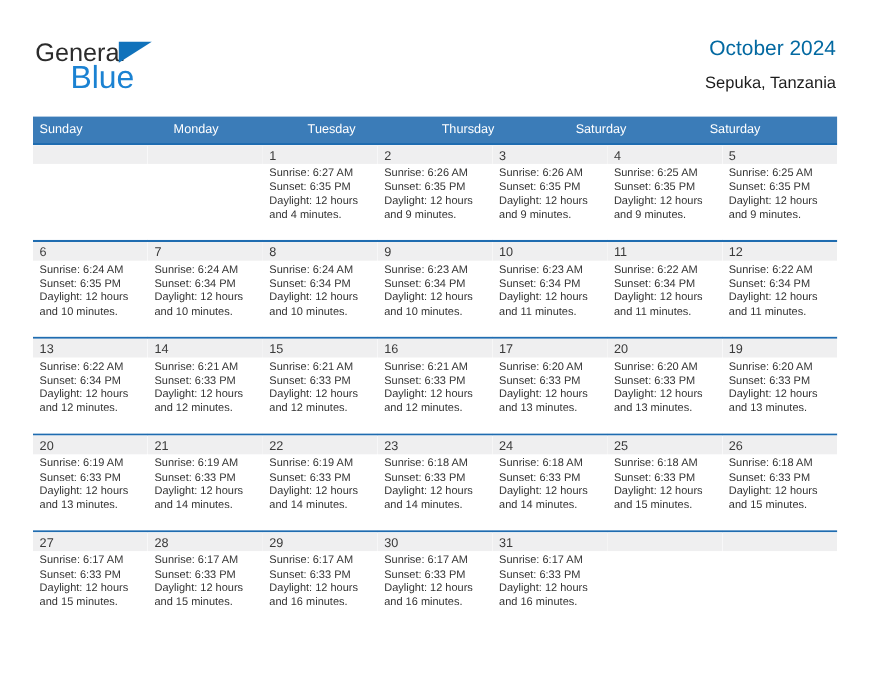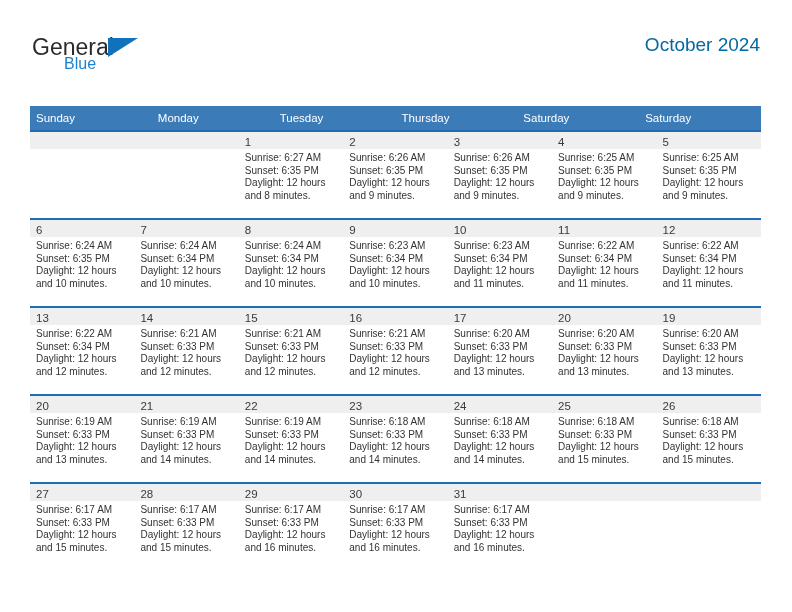--- a/index.html
+++ b/index.html
@@ -52,21 +52,21 @@
     top: 4px;
     width: 0;
     height: 0;
     border-left: 30px solid #1172bb;
     border-bottom: 19px solid transparent;
   }
   .brand-blue {
     position: absolute;
     left: 32px;
     top: 21px;
-    font-size: 16px;
+    font-size: 29px;
     color: #1b82d2;
     font-family: "Liberation Sans", sans-serif;
   }
 
   .title-block {
     position: absolute;
     right: 0px;
     top: 0px;
     text-align: right;
   }
@@ -151,20 +151,21 @@
   <div class="header">
 
     <div class="brand">
       <span class="brand-general">General</span>
       <span class="brand-triangle"></span>
       <span class="brand-blue">Blue</span>
     </div>
 
     <div class="title-block">
       <div class="cal-title">October 2024</div>
+      <div class="cal-subtitle">Sepuka, Tanzania</div>
     </div>
 
   </div>
 
   <div class="calendar">
 
     <div class="weekday-row">
       <div class="weekday">Sunday</div>
       <div class="weekday">Monday</div>
       <div class="weekday">Tuesday</div>
@@ -191,21 +192,21 @@
           <div class="detail-line"></div>
           <div class="detail-line"></div>
         </div>
       </div>
       <div class="day-cell">
         <div class="day-number-band"><span class="day-number">1</span></div>
         <div class="day-details">
           <div class="detail-line">Sunrise: 6:27 AM</div>
           <div class="detail-line">Sunset: 6:35 PM</div>
           <div class="detail-line">Daylight: 12 hours</div>
-          <div class="detail-line">and 8 minutes.</div>
+          <div class="detail-line">and 4 minutes.</div>
         </div>
       </div>
       <div class="day-cell">
         <div class="day-number-band"><span class="day-number">2</span></div>
         <div class="day-details">
           <div class="detail-line">Sunrise: 6:26 AM</div>
           <div class="detail-line">Sunset: 6:35 PM</div>
           <div class="detail-line">Daylight: 12 hours</div>
           <div class="detail-line">and 9 minutes.</div>
         </div>

